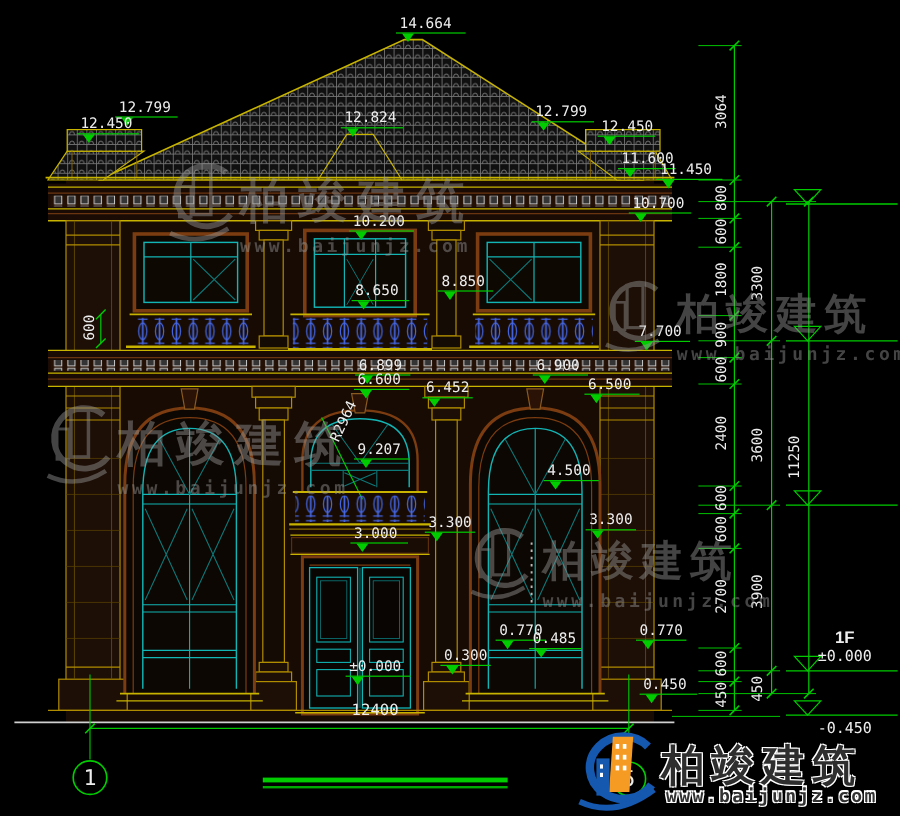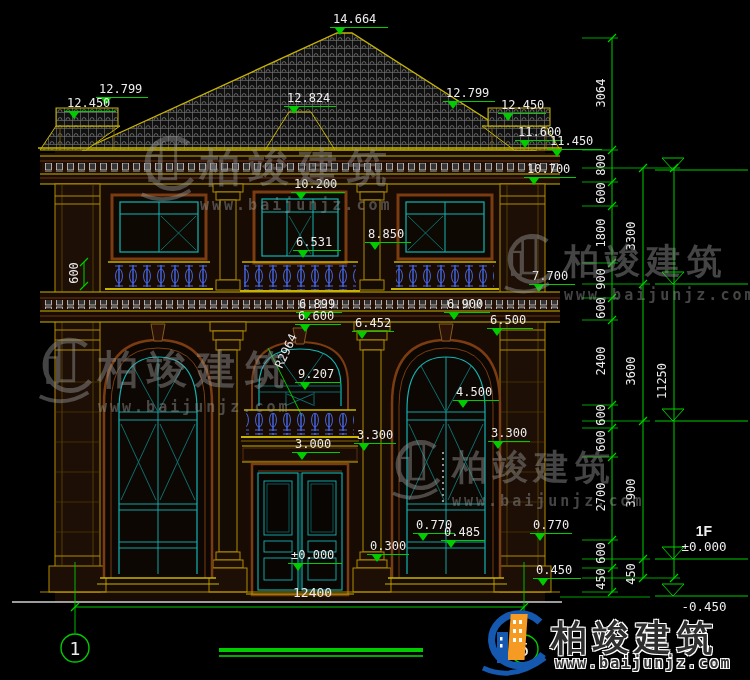--- a/index.html
+++ b/index.html
@@ -301,21 +301,21 @@
       <span class="v">10.200</span>
       <i class="ln"></i>
       <i class="tg"></i>
     </div>
   <div class="em" style="left:365px;top:228px;width:46px">
       <span class="v">8.850</span>
       <i class="ln"></i>
       <i class="tg"></i>
     </div>
   <div class="em" style="left:293px;top:236px;width:48px">
-      <span class="v">6.531</span>
+      <span class="v">8.650</span>
       <i class="ln"></i>
       <i class="tg"></i>
     </div>
   <div class="em" style="left:529px;top:270px;width:46px">
       <span class="v">7.700</span>
       <i class="ln"></i>
       <i class="tg"></i>
     </div>
   <div class="em" style="left:296px;top:298px;width:46px">
       <span class="v">6.899</span>

